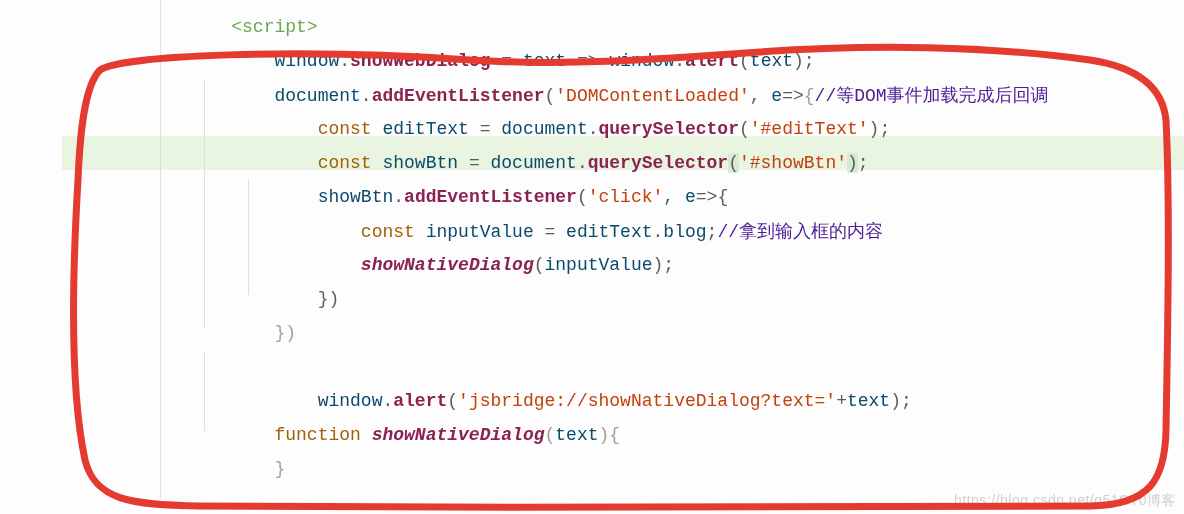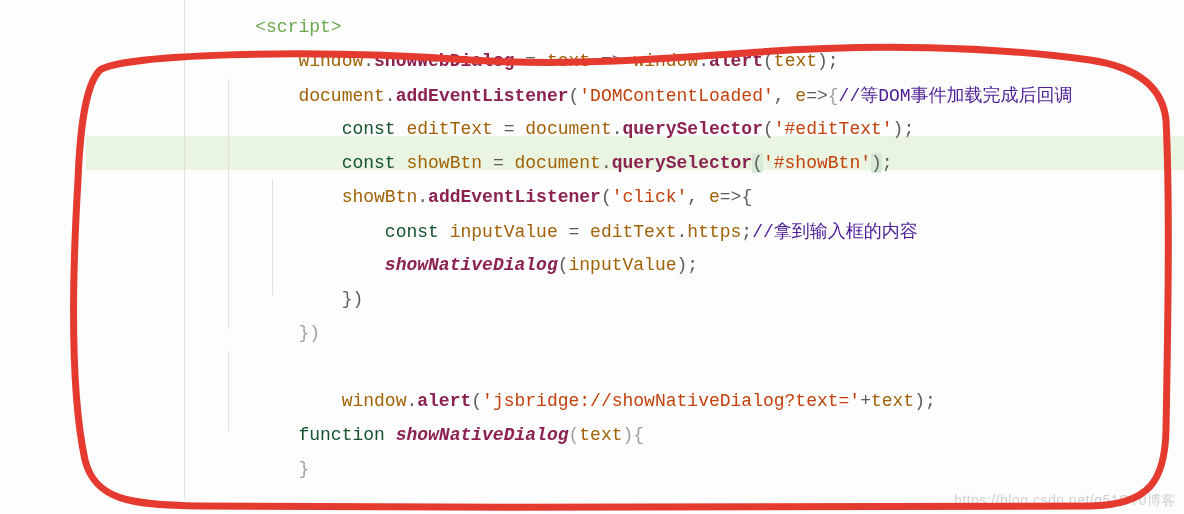--- a/index.html
+++ b/index.html
@@ -10,21 +10,20 @@
     font-size: 18px;
     overflow: hidden;
     width: 1184px;
     height: 514px;
     position: relative;
   }
   .editor {
     display: flex;
     flex-direction: column;
     height: 422px;
-    margin-left: 24px;
   }
   .line {
     display: flex;
     align-items: center;
     height: 34px;
     white-space: pre;
     position: relative;
   }
   .gutter {
     width: 62px;
@@ -51,24 +50,24 @@
   }
   .code > * { position: relative; z-index: 1; }
   .indent-bar {
     position: absolute;
     top: 0;
     bottom: 0;
     width: 1px;
     background: #e0e0e0;
     z-index: 1;
   }
-  .tok-default { color: #a16207; }
+  .tok-default { color: #0c4a6e; }
   .tok-dot     { color: #5c5c5c; }
   .tok-prop    { color: #8b2252; font-weight: bold; }
-  .tok-kw      { color: #14532d; }
+  .tok-kw      { color: #a16207; }
   .tok-str     { color: #c2410c; }
   .tok-op      { color: #5c5c5c; }
   .tok-comment { color: #4c1d95; }
   .tok-brace   { color: #a0a0a0; }
   .tok-brace2  { color: #5c5c5c; }
   .tok-fn      { color: #8b2252; font-weight: bold; font-style: italic; }
   .tok-tag     { color: #6aa84f; }
   .paren-match{
     background:#d6ead6;
     border-radius:2px;
@@ -149,21 +148,21 @@
     <div class="code">
       <span class="indent-bar" style="left:80px"></span><span class="indent-bar" style="left:124px"></span>
       <span class="tok-default">                </span><span class="tok-default">showBtn</span><span class="tok-dot">.</span><span class="tok-prop">addEventListener</span><span class="tok-brace2">(</span><span class="tok-str">'click'</span><span class="tok-op">, </span><span class="tok-default">e</span><span class="tok-op">=&gt;</span><span class="tok-brace2">{</span>
     </div>
   </div>
 
   <div class="line">
     <div class="gutter"></div>
     <div class="code">
       <span class="indent-bar" style="left:80px"></span><span class="indent-bar" style="left:124px"></span><span class="indent-bar" style="left:168px"></span>
-      <span class="tok-default">                    </span><span class="tok-kw">const </span><span class="tok-default">inputValue</span><span class="tok-op"> = </span><span class="tok-default">editText</span><span class="tok-dot">.</span><span class="tok-default">https</span><span class="tok-op">;</span><span class="tok-comment">//拿到输入框的内容</span>
+      <span class="tok-default">                    </span><span class="tok-kw">const </span><span class="tok-default">inputValue</span><span class="tok-op"> = </span><span class="tok-default">editText</span><span class="tok-dot">.</span><span class="tok-default">blog</span><span class="tok-op">;</span><span class="tok-comment">//拿到输入框的内容</span>
     </div>
   </div>
 
   <div class="line">
     <div class="gutter"></div>
     <div class="code">
       <span class="indent-bar" style="left:80px"></span><span class="indent-bar" style="left:124px"></span><span class="indent-bar" style="left:168px"></span>
       <span class="tok-default">                    </span><span class="tok-fn">showNativeDialog</span><span class="tok-brace2">(</span><span class="tok-default">inputValue</span><span class="tok-brace2">)</span><span class="tok-op">;</span>
     </div>
   </div>

